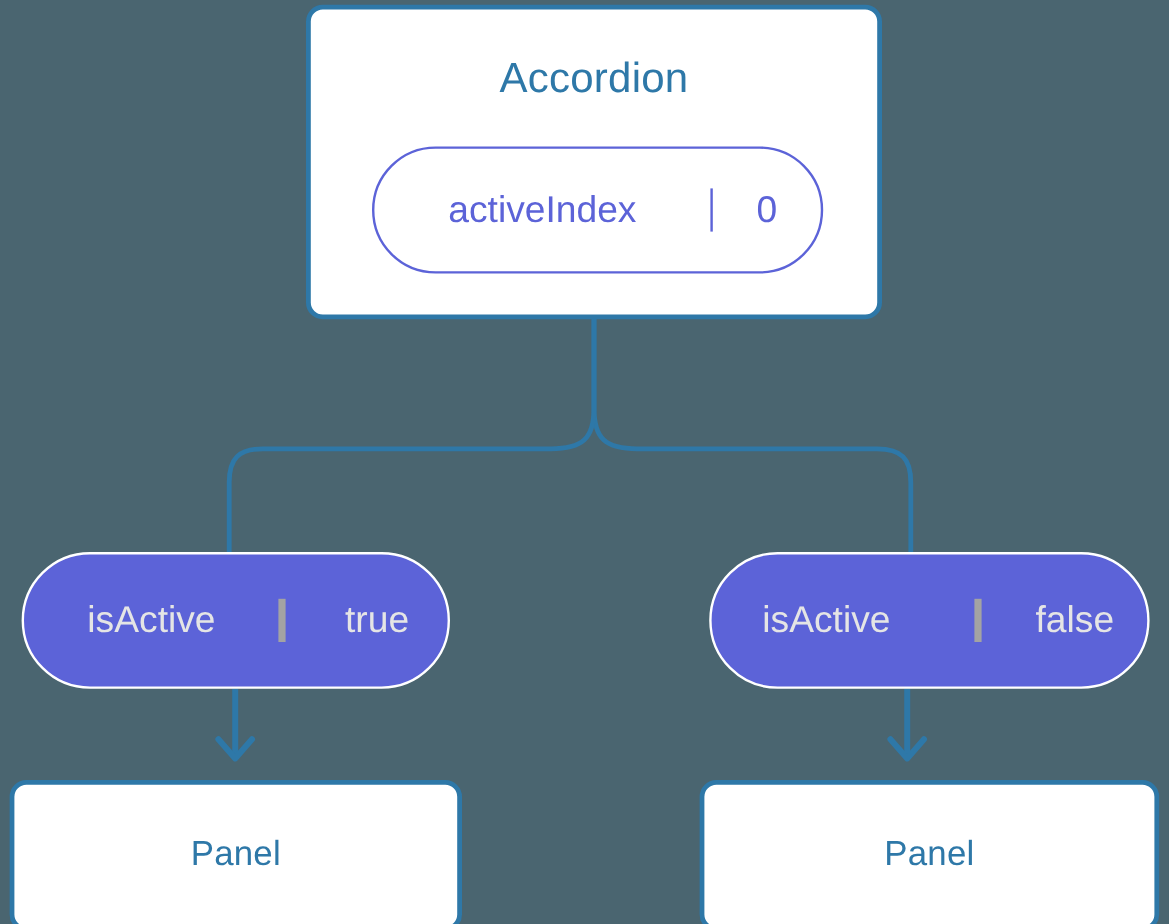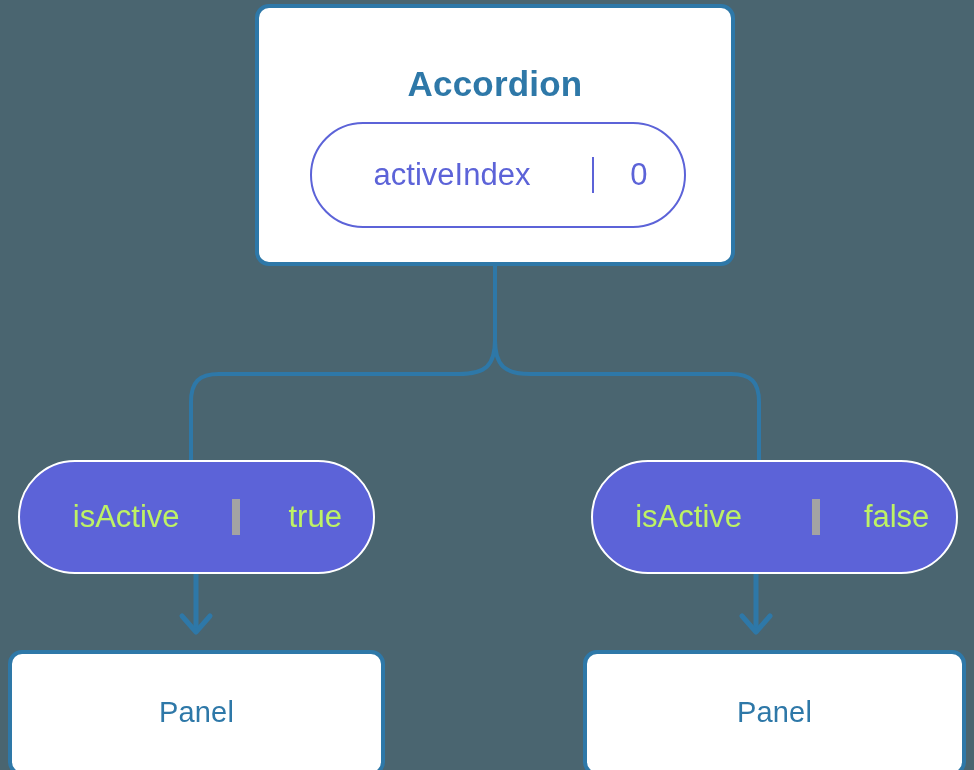--- a/index.html
+++ b/index.html
@@ -52,22 +52,21 @@
     left: 0;
     right: 0;
     text-align: center;
     color: #2e78a8;
     font-size: 35px;
     font-weight: 400;
     letter-spacing: 0.2px;
   }
 
   #root-card .card-title {
-    top: 56px;
-    font-weight: bold;
+    top: 38px;
   }
 
   
   .pill {
     position: absolute;
     box-sizing: border-box;
     display: flex;
     align-items: center;
     border-radius: 999px;
     overflow: hidden;
@@ -97,24 +96,24 @@
     border-left: 2px solid #5c63d8;
   }
 
   
   .pill.filled {
     border: 2px solid #ffffff;
     background: #5c63d8;
   }
   .pill.filled .pill-key,
   .pill.filled .pill-val {
-    color: #bef264;
+    color: #e5e5e5;
   }
   .pill.filled .pill-val {
-    border-left: 8px solid #a3a3a3;
+    border-left: 6px solid #a3a3a3;
     padding-left: 17px;
   }
 
   
   #root-pill {
     left: 51px;
     top: 114px;
     width: 376px;
     height: 106px;
   }

